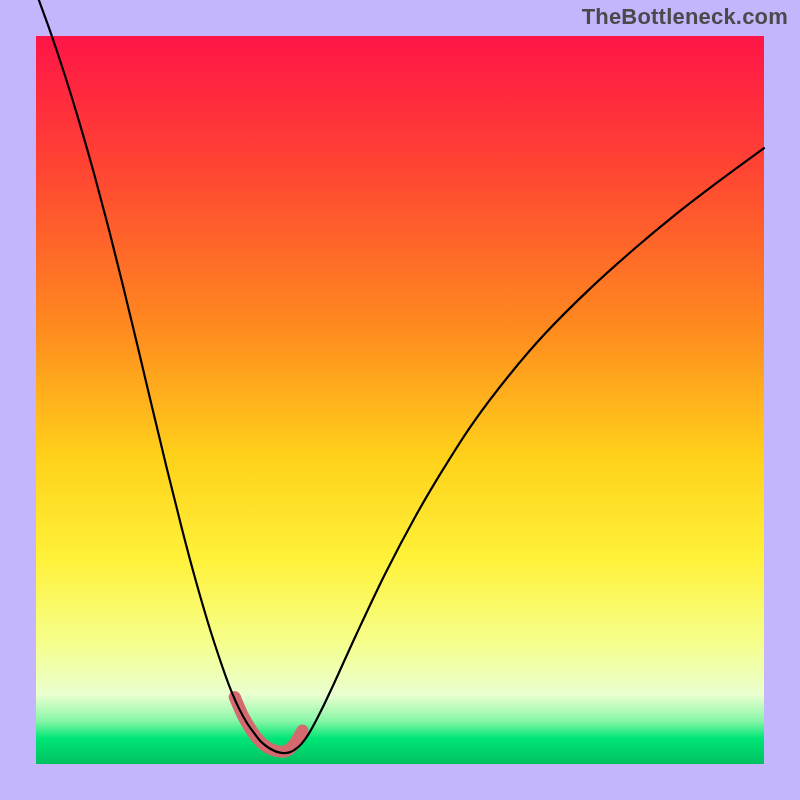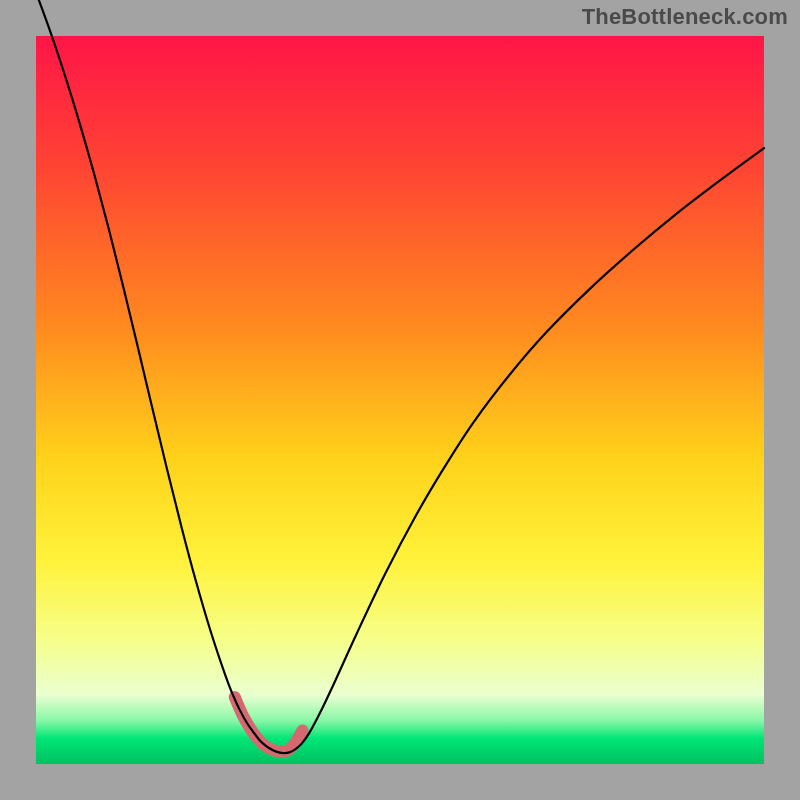--- a/index.html
+++ b/index.html
@@ -8,21 +8,21 @@
     width: 800px;
     height: 800px;
     background: #000;
     font-family: Arial, Helvetica, sans-serif;
     overflow: hidden;
   }
   .stage {
     position: relative;
     width: 800px;
     height: 800px;
-    background: #a3a3a3;
+    background: #c4b5fd;
   }
   .watermark {
     position: absolute;
     top: 4px;
     right: 12px;
     color: #4a4a4a;
     font-size: 22px;
     font-weight: 600;
     letter-spacing: 0.2px;
     user-select: none;

